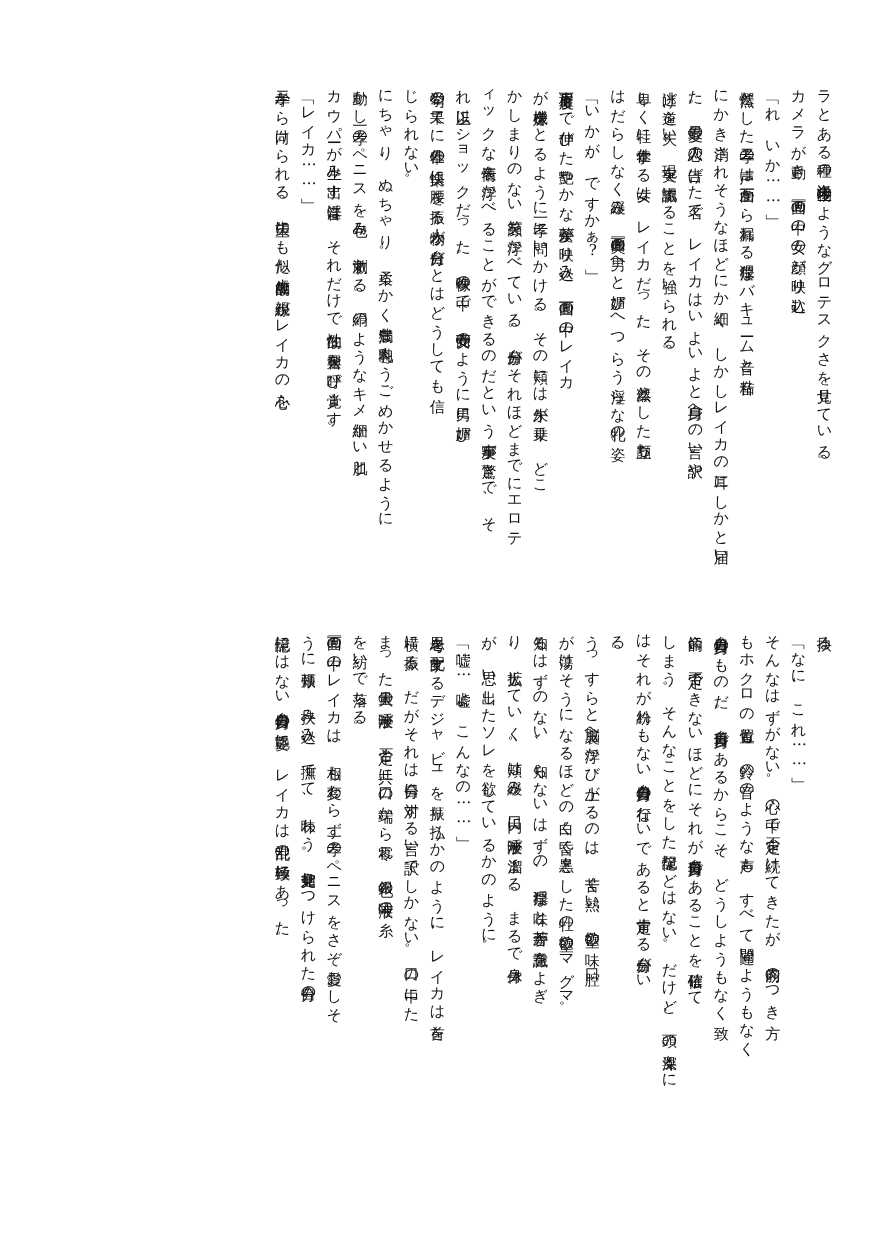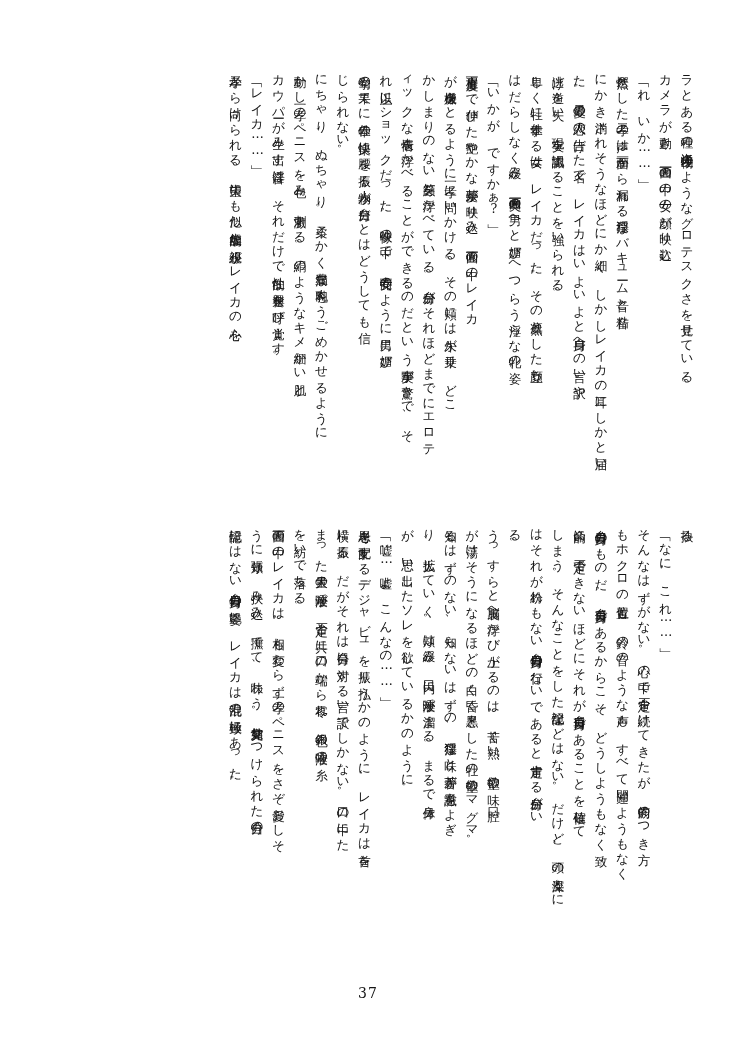--- a/index.html
+++ b/index.html
@@ -119,14 +119,13 @@
       <div class="col">が、思い出したソレを欲しているかのように。</div>
       <div class="col indent">「嘘……嘘よ、こんなの……」</div>
       <div class="col">思考を支配するデジャビュを振り払うかのように、レイカは首を</div>
       <div class="col">横に振る。だがそれは自分に対する言い訳でしかない。口の中にた</div>
       <div class="col">まった大量の唾液が、否定と共に口の端から零れ、銀色の唾液の糸</div>
       <div class="col">を紡いで落ちる。</div>
       <div class="col">画面の中のレイカは、相も変わらず一孝のペニスをさぞ愛おしそ</div>
       <div class="col">うに頬張り、挟み込み、撫でて、味わう。突如見せつけられた自分の</div>
       <div class="col">記憶にはない自分自身の艶姿に、レイカは混乱の極致にあった。</div>
     </div>
-  <div class="folio">37</div>
 </div>
 
 </body></html>

